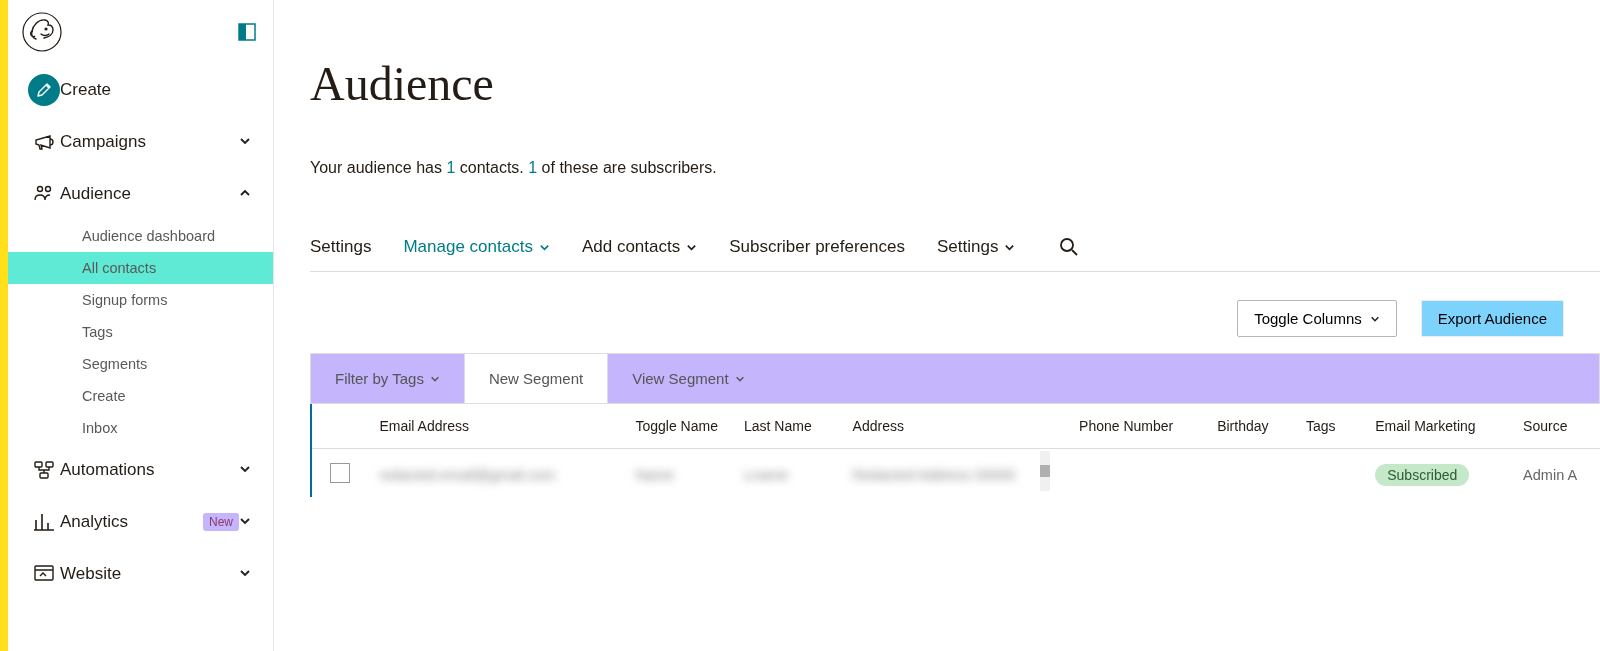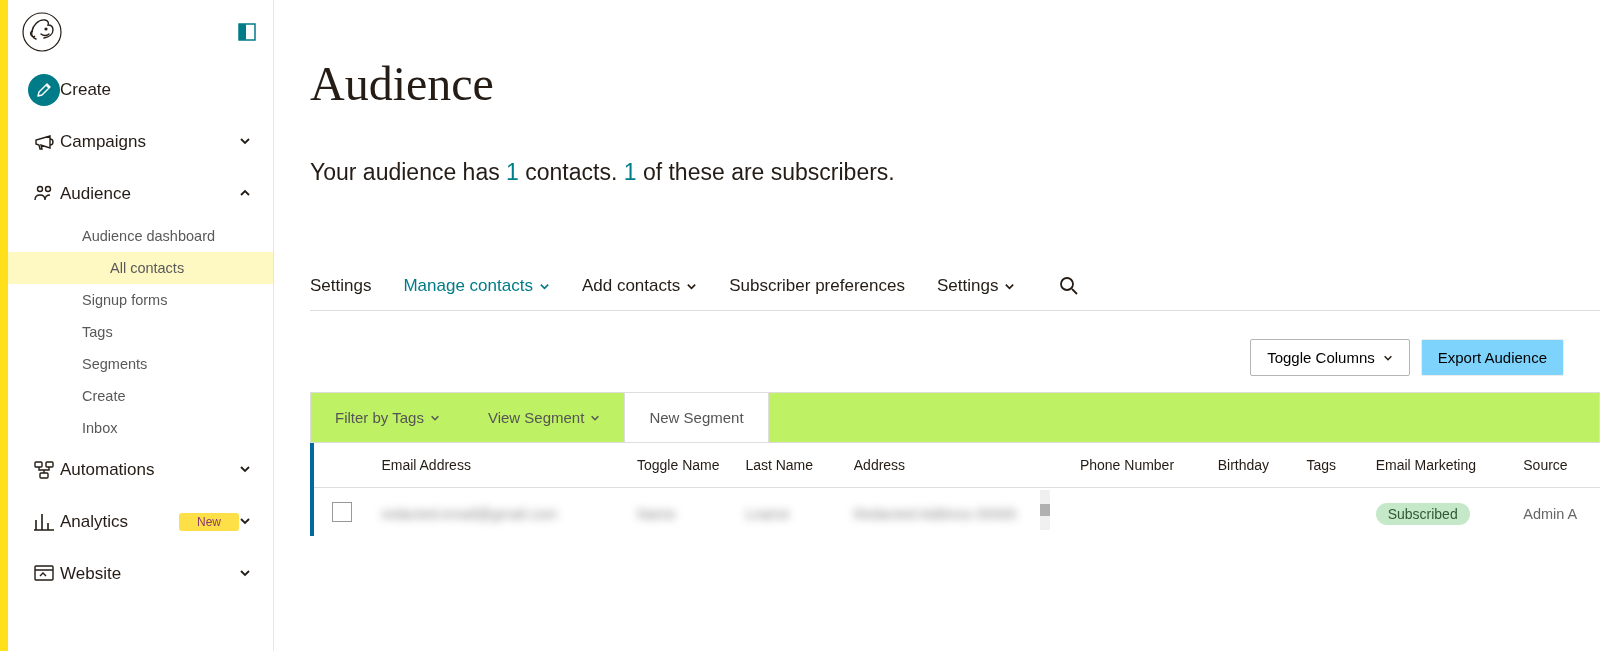--- a/index.html
+++ b/index.html
@@ -14,37 +14,37 @@
 .sidebar-scroll::-webkit-scrollbar { width: 10px; }
 .sidebar-scroll::-webkit-scrollbar-track { background: #f0f0f0; }
 .sidebar-scroll::-webkit-scrollbar-thumb { background: #b5b5b5; }
 .nav-item { display: flex; align-items: center; padding: 10px 20px 10px 20px; cursor: pointer; }
 .nav-item .icon-slot { width: 32px; height: 32px; display: flex; align-items: center; justify-content: center; flex-shrink: 0; }
 .nav-item.create .icon-slot { background: #007c89; border-radius: 50%; }
 .nav-label { font-size: 17px; color: #241c15; flex: 1; }
 .nav-chevron { margin-left: auto; width: 14px; height: 14px; }
 .sub-nav { padding-left: 68px; }
 .sub-item { padding: 8px 16px 8px 6px; font-size: 14.5px; color: #595959; cursor: pointer; }
-.sub-item.active { background: #fef9c3; margin-left: -68px; padding-left: 102px; }
-.badge-new { background: #fde047; color: #8a3a66; font-size: 12px; padding: 2px 18px; border-radius: 3px; margin-left: 8px; }
+.sub-item.active { background: #5eead4; margin-left: -68px; padding-left: 74px; }
+.badge-new { background: #c4b5fd; color: #8a3a66; font-size: 12px; padding: 2px 6px; border-radius: 3px; margin-left: 8px; }
 .main { flex: 1; padding: 24px 0 0 36px; overflow: hidden; position: relative; }
 .page-title { font-family: Georgia, 'Times New Roman', serif; font-size: 48px; font-weight: 400; margin-bottom: 48px; margin-top: 32px; }
-.summary { font-size: 23px; color: #241c15; margin-bottom: 90px; }
+.summary { font-size: 16px; color: #241c15; margin-bottom: 60px; }
 .summary .num { color: #007c89; font-weight: 500; }
 .tabs { display: flex; align-items: center; gap: 32px; border-bottom: 1px solid #dedddc; padding-bottom: 14px; }
 .tab { font-size: 17px; color: #241c15; cursor: pointer; display: flex; align-items: center; gap: 6px; }
 .tab.active { color: #007c89; }
 .tab-search { margin-left: 12px; }
-.toolbar { display: flex; justify-content: flex-end; gap: 11px; padding: 28px 36px 16px 0; }
+.toolbar { display: flex; justify-content: flex-end; gap: 24px; padding: 28px 36px 16px 0; }
 .btn { border: 1px solid #b5b5b5; background: #fff; padding: 9px 16px; font-size: 15px; cursor: pointer; display: flex; align-items: center; gap: 8px; border-radius: 2px; }
 .btn.secondary { background: #7dd3fc; border-color: #ececec; }
-.filter-bar { background: #bef264; display: flex; align-items: center; border: 1px solid #dedddc; margin-right: 0; }
+.filter-bar { background: #c4b5fd; display: flex; align-items: center; border: 1px solid #dedddc; margin-right: 0; }
 .filter-item { padding: 16px 24px; font-size: 15px; color: #555; display: flex; align-items: center; gap: 6px; cursor: pointer; }
 .filter-item.bordered { border-left: 1px solid #dedddc; border-right: 1px solid #dedddc; background: #fff; }
-.table-wrap { border-left: 4px solid #0369a1; border-right: 0; overflow: hidden; }
+.table-wrap { border-left: 2px solid #0369a1; border-right: 0; overflow: hidden; }
 .thead { display: flex; border-bottom: 1px solid #dedddc; padding: 14px 0; font-size: 14px; color: #241c15; }
 .th, .td { padding: 0 12px; }
 .col-check { width: 56px; display: flex; align-items: center; justify-content: center; }
 .col-email { width: 260px; font-weight: 500; }
 .col-fname { width: 110px; }
 .col-lname { width: 110px; }
 .col-addr { width: 230px; }
 .col-phone { width: 140px; }
 .col-bday { width: 90px; }
 .col-tags { width: 70px; }
@@ -246,30 +246,30 @@
 
     <div class="filter-bar">
       <div class="filter-item">
         <span>Filter by Tags</span>
         <span>
             <svg width="10" height="10" viewBox="0 0 12 12">
               <path d="M2 4l4 4 4-4" fill="none" stroke="#555" stroke-width="1.8"></path>
             </svg>
           </span>
       </div>
+      <div class="filter-item bordered">
+        <span>New Segment</span>
+      </div>
       <div class="filter-item">
         <span>View Segment</span>
         <span>
             <svg width="10" height="10" viewBox="0 0 12 12">
               <path d="M2 4l4 4 4-4" fill="none" stroke="#555" stroke-width="1.8"></path>
             </svg>
           </span>
-      </div>
-      <div class="filter-item bordered">
-        <span>New Segment</span>
       </div>
     </div>
 
     <div class="table-wrap">
       <div class="thead">
         <div class="th col-check"></div>
         <div class="th col-email">Email Address</div>
         <div class="th col-fname">Toggle Name</div>
         <div class="th col-lname">Last Name</div>
         <div class="th col-addr">Address</div>

